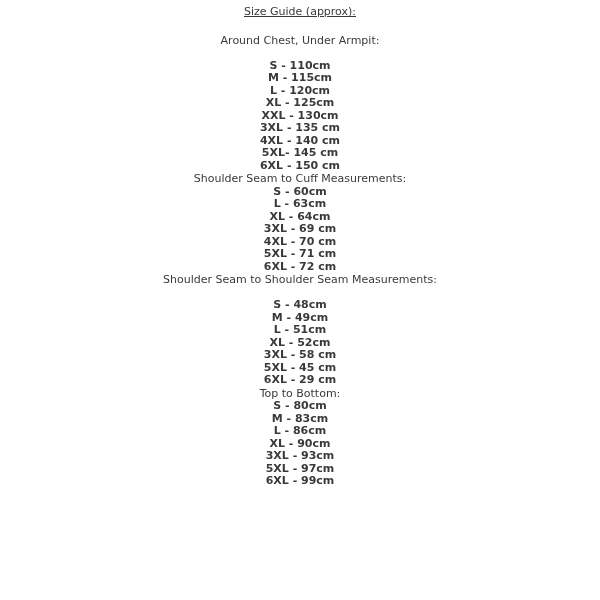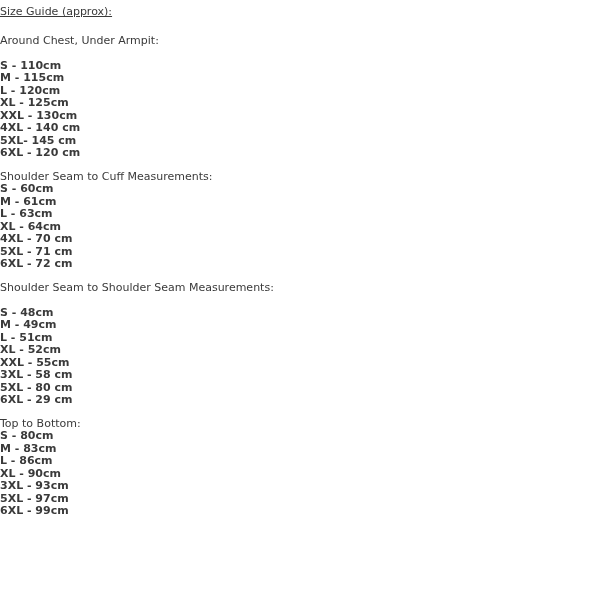--- a/index.html
+++ b/index.html
@@ -12,37 +12,38 @@
     height: 600px;
     overflow: hidden;
     font-family: "DejaVu Sans", "Liberation Sans", sans-serif;
     font-size: 11px;
     line-height: 12.5px;
     color: #3a3a3a;
     -webkit-font-smoothing: antialiased;
   }
   .doc {
     padding-top: 6px;
+    text-align: center;
   }
   .title {
     font-size: 11px;
     font-weight: normal;
     text-decoration: underline;
     margin: 0 0 12.5px 0;
   }
   .heading {
     font-size: 11px;
     font-weight: normal;
     margin: 0;
   }
   .heading.gap-after {
     margin-bottom: 12.5px;
   }
   .section {
-    margin-top: 11px;
+    margin-top: 1px;
   }
   .section.first {
     margin-top: 16px;
   }
   .row {
     white-space: pre;
     font-weight: bold;
   }
 </style>
 </head>
@@ -53,49 +54,49 @@
   <p class="title">Size Guide (approx):</p>
 
   <div class="section first">
     <p class="heading gap-after">Around Chest, Under Armpit:</p>
     <div class="rows">
       <div class="row">S - 110cm</div>
       <div class="row">M - 115cm</div>
       <div class="row">L - 120cm</div>
       <div class="row">XL - 125cm</div>
       <div class="row">XXL - 130cm</div>
+      <div class="row">3XL - 135 cm</div>
       <div class="row">4XL - 140 cm</div>
       <div class="row">5XL- 145 cm</div>
-      <div class="row">6XL - 120 cm</div>
+      <div class="row">6XL - 150 cm</div>
     </div>
   </div>
 
   <div class="section">
     <p class="heading">Shoulder Seam to Cuff Measurements:</p>
     <div class="rows">
       <div class="row">S - 60cm</div>
-      <div class="row">M - 61cm</div>
       <div class="row">L - 63cm</div>
       <div class="row">XL - 64cm</div>
+      <div class="row">3XL - 69 cm</div>
       <div class="row">4XL - 70 cm</div>
       <div class="row">5XL - 71 cm</div>
       <div class="row">6XL - 72 cm</div>
     </div>
   </div>
 
   <div class="section">
     <p class="heading gap-after">Shoulder Seam to Shoulder Seam Measurements:</p>
     <div class="rows">
       <div class="row">S - 48cm</div>
       <div class="row">M - 49cm</div>
       <div class="row">L - 51cm</div>
       <div class="row">XL - 52cm</div>
-      <div class="row">XXL - 55cm</div>
       <div class="row">3XL - 58 cm</div>
-      <div class="row">5XL - 80 cm</div>
+      <div class="row">5XL - 45 cm</div>
       <div class="row">6XL - 29 cm</div>
     </div>
   </div>
 
   <div class="section">
     <p class="heading">Top to Bottom:</p>
     <div class="rows">
       <div class="row">S - 80cm</div>
       <div class="row">M - 83cm</div>
       <div class="row">L - 86cm</div>

